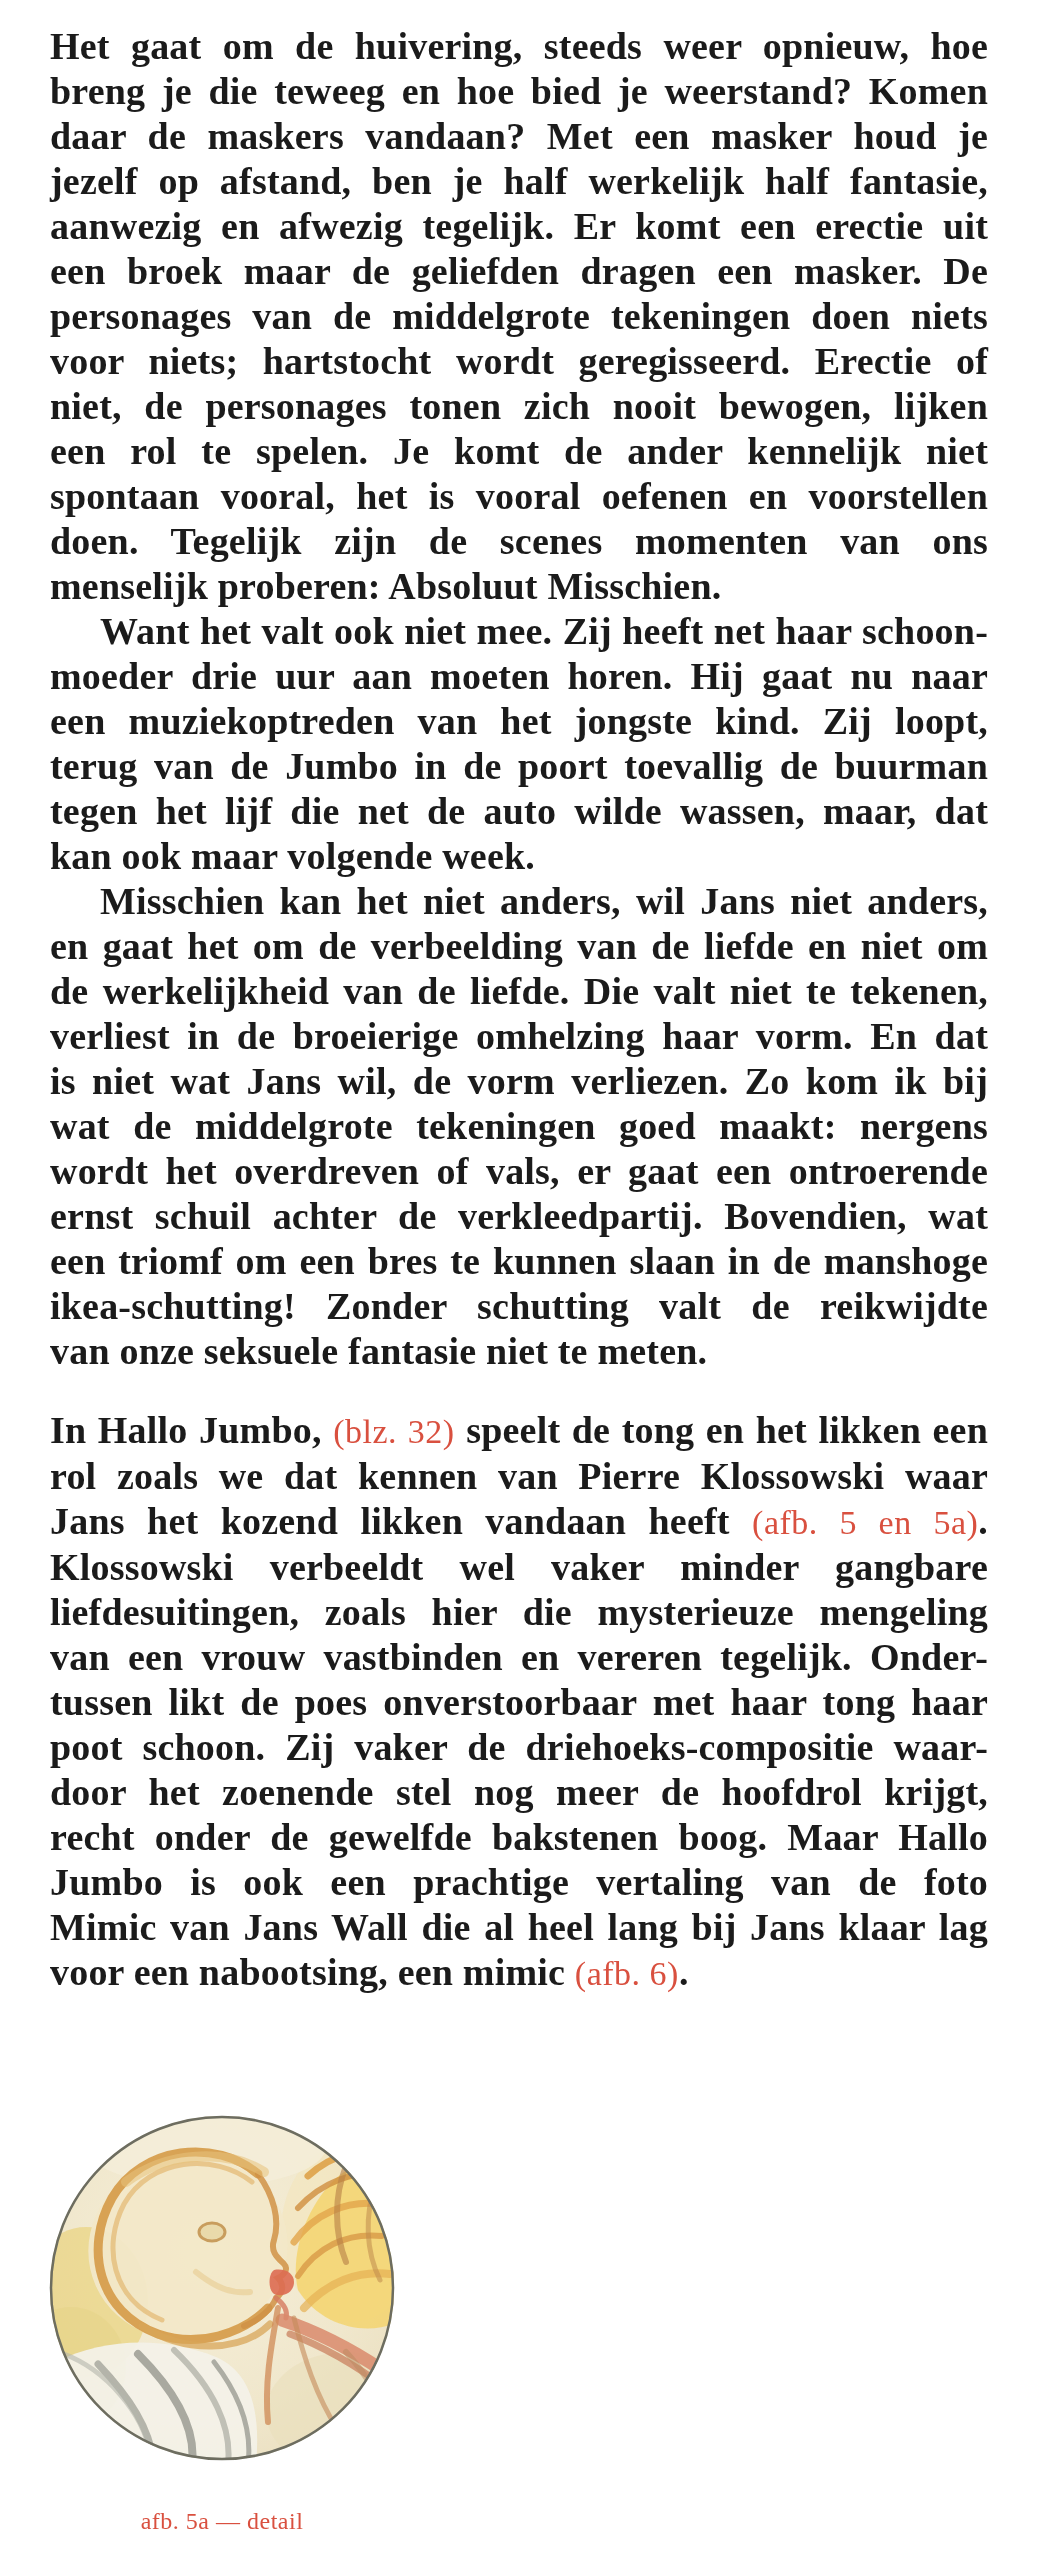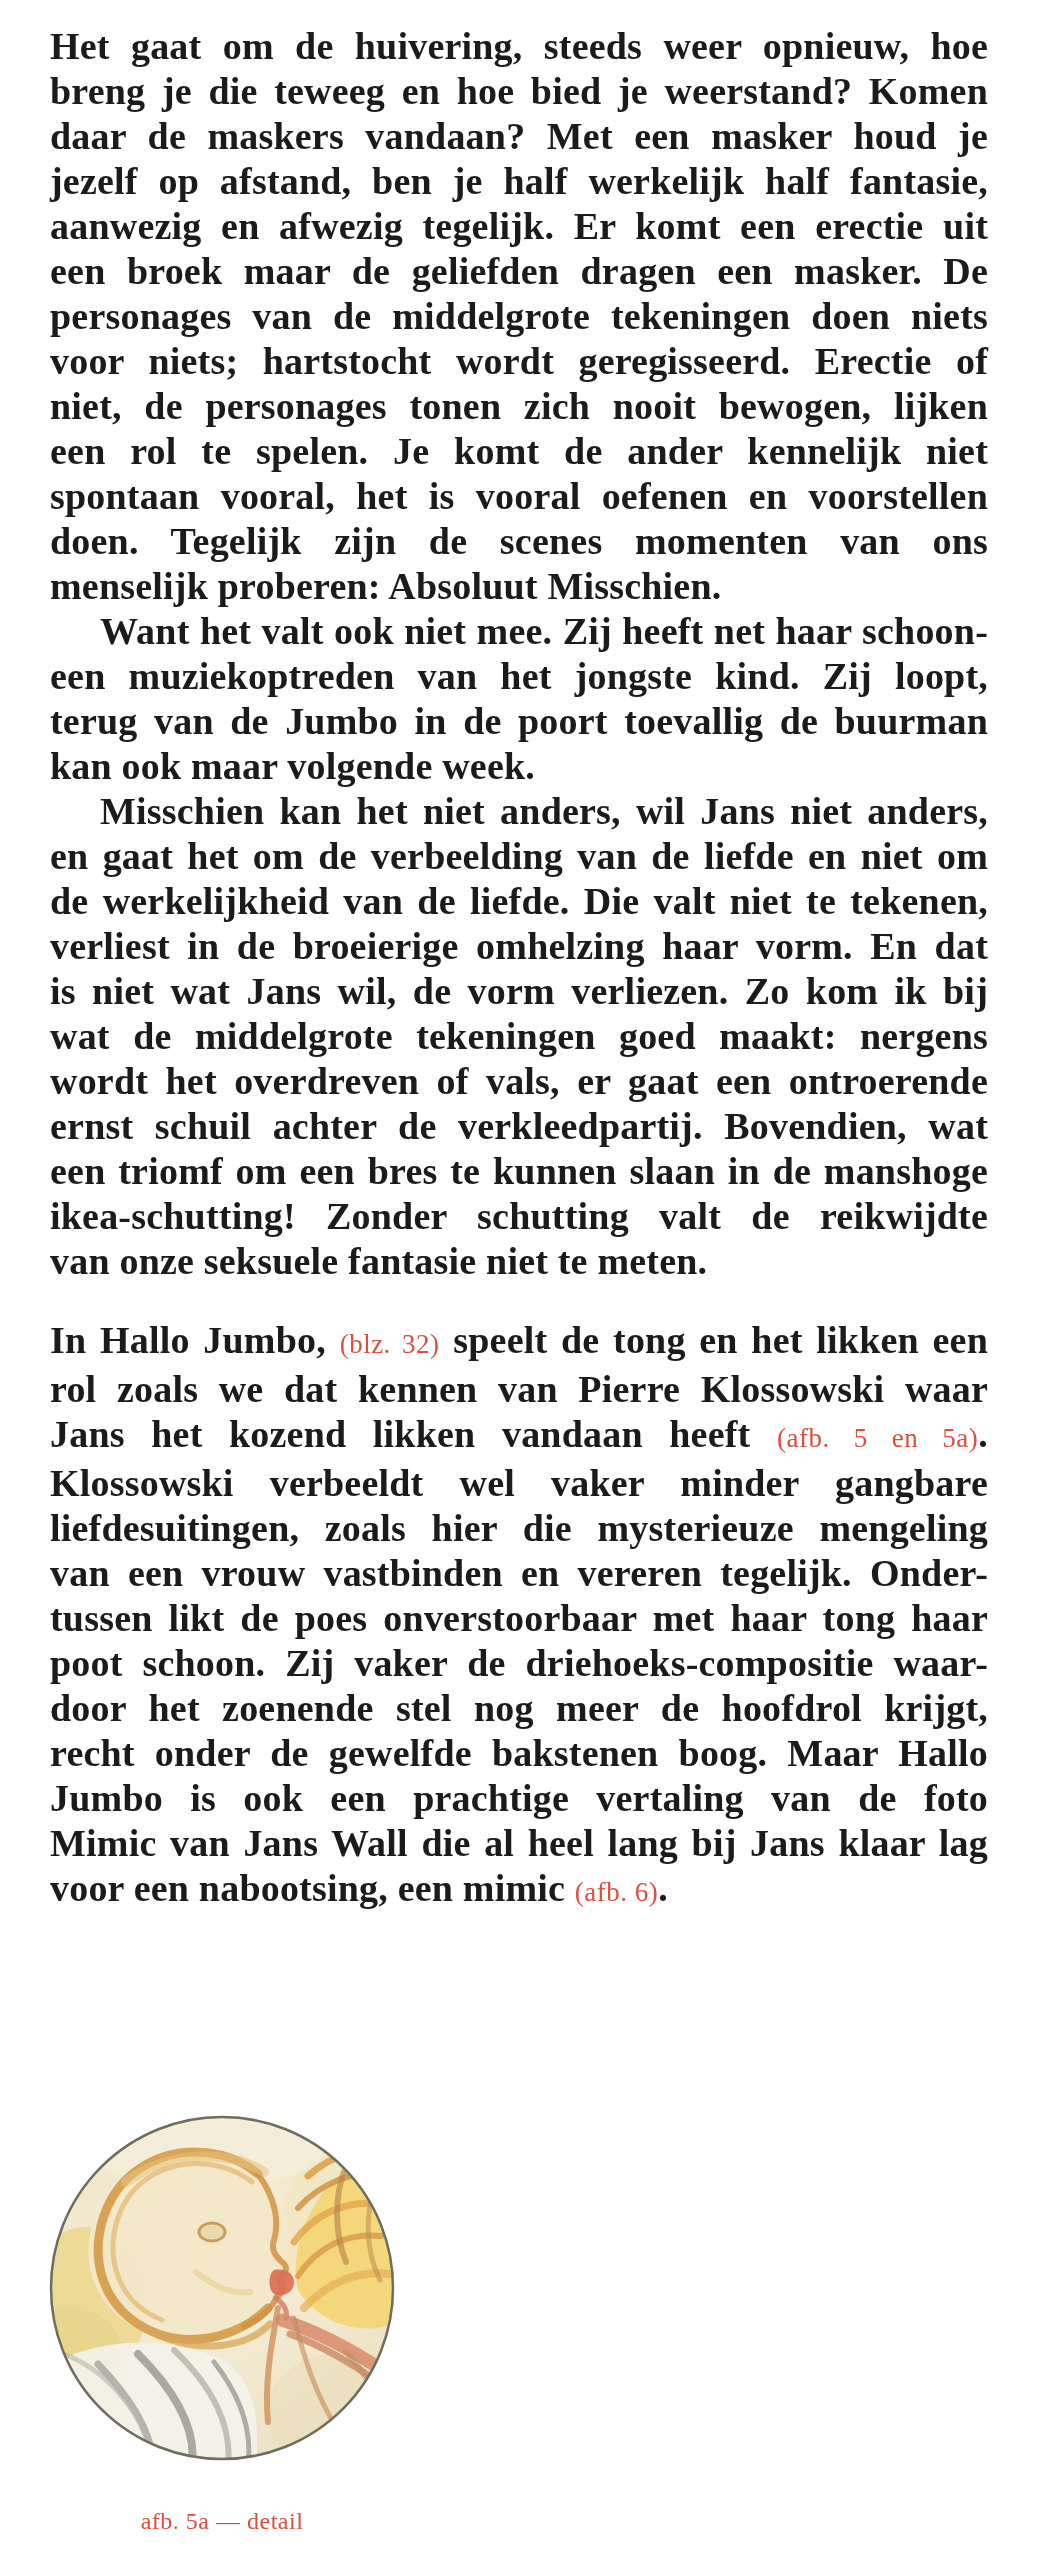--- a/index.html
+++ b/index.html
@@ -28,21 +28,21 @@
   .line {
     text-align: justify;
     text-align-last: justify;
     white-space: normal;
   }
   .line.last { text-align-last: left; }
   .line.indent { text-indent: 50px; }
   .it { }
   .ref {
     color: var(--accent, #d9503f);
-    font-size: 27px;
+    font-size: 34px;
     font-weight: 400;
     letter-spacing: 0.5px;
   }
   .figure {
     position: absolute;
     left: 46px; top: 2112px; width: 352px;
     margin: 0;
   }
   .circle-image {
     width: 352px; height: 352px;
@@ -75,22 +75,24 @@
         <div class="line"><span>personages van de middelgrote tekeningen doen niets</span></div>
         <div class="line"><span>voor niets; hartstocht wordt geregisseerd. Erectie of</span></div>
         <div class="line"><span>niet, de personages tonen zich nooit bewogen, lijken</span></div>
         <div class="line"><span>een rol te spelen. Je komt de ander kennelijk niet</span></div>
         <div class="line"><span>spontaan vooral, het is vooral oefenen en voorstellen</span></div>
         <div class="line"><span>doen. Tegelijk zijn de scenes momenten van ons</span></div>
         <div class="line last"><span>menselijk proberen: Absoluut Misschien.</span></div>
       </div>
       <div class="para">
         <div class="line indent"><span>Want het valt ook niet mee. Zij heeft net haar schoon-</span></div>
+        <div class="line"><span>moeder drie uur aan moeten horen. Hij gaat nu naar</span></div>
         <div class="line"><span>een muziekoptreden van het jongste kind. Zij loopt,</span></div>
         <div class="line"><span>terug van de Jumbo in de poort toevallig de buurman</span></div>
+        <div class="line"><span>tegen het lijf die net de auto wilde wassen, maar, dat</span></div>
         <div class="line last"><span>kan ook maar volgende week.</span></div>
       </div>
       <div class="para">
         <div class="line indent"><span>Misschien kan het niet anders, wil Jans niet anders,</span></div>
         <div class="line"><span>en gaat het om de verbeelding van de liefde en niet om</span></div>
         <div class="line"><span>de werkelijkheid van de liefde. Die valt niet te tekenen,</span></div>
         <div class="line"><span>verliest in de broeierige omhelzing haar vorm. En dat</span></div>
         <div class="line"><span>is niet wat Jans wil, de vorm verliezen. Zo kom ik bij</span></div>
         <div class="line"><span>wat de middelgrote tekeningen goed maakt: nergens</span></div>
         <div class="line"><span>wordt het overdreven of vals, er gaat een ontroerende</span></div>

